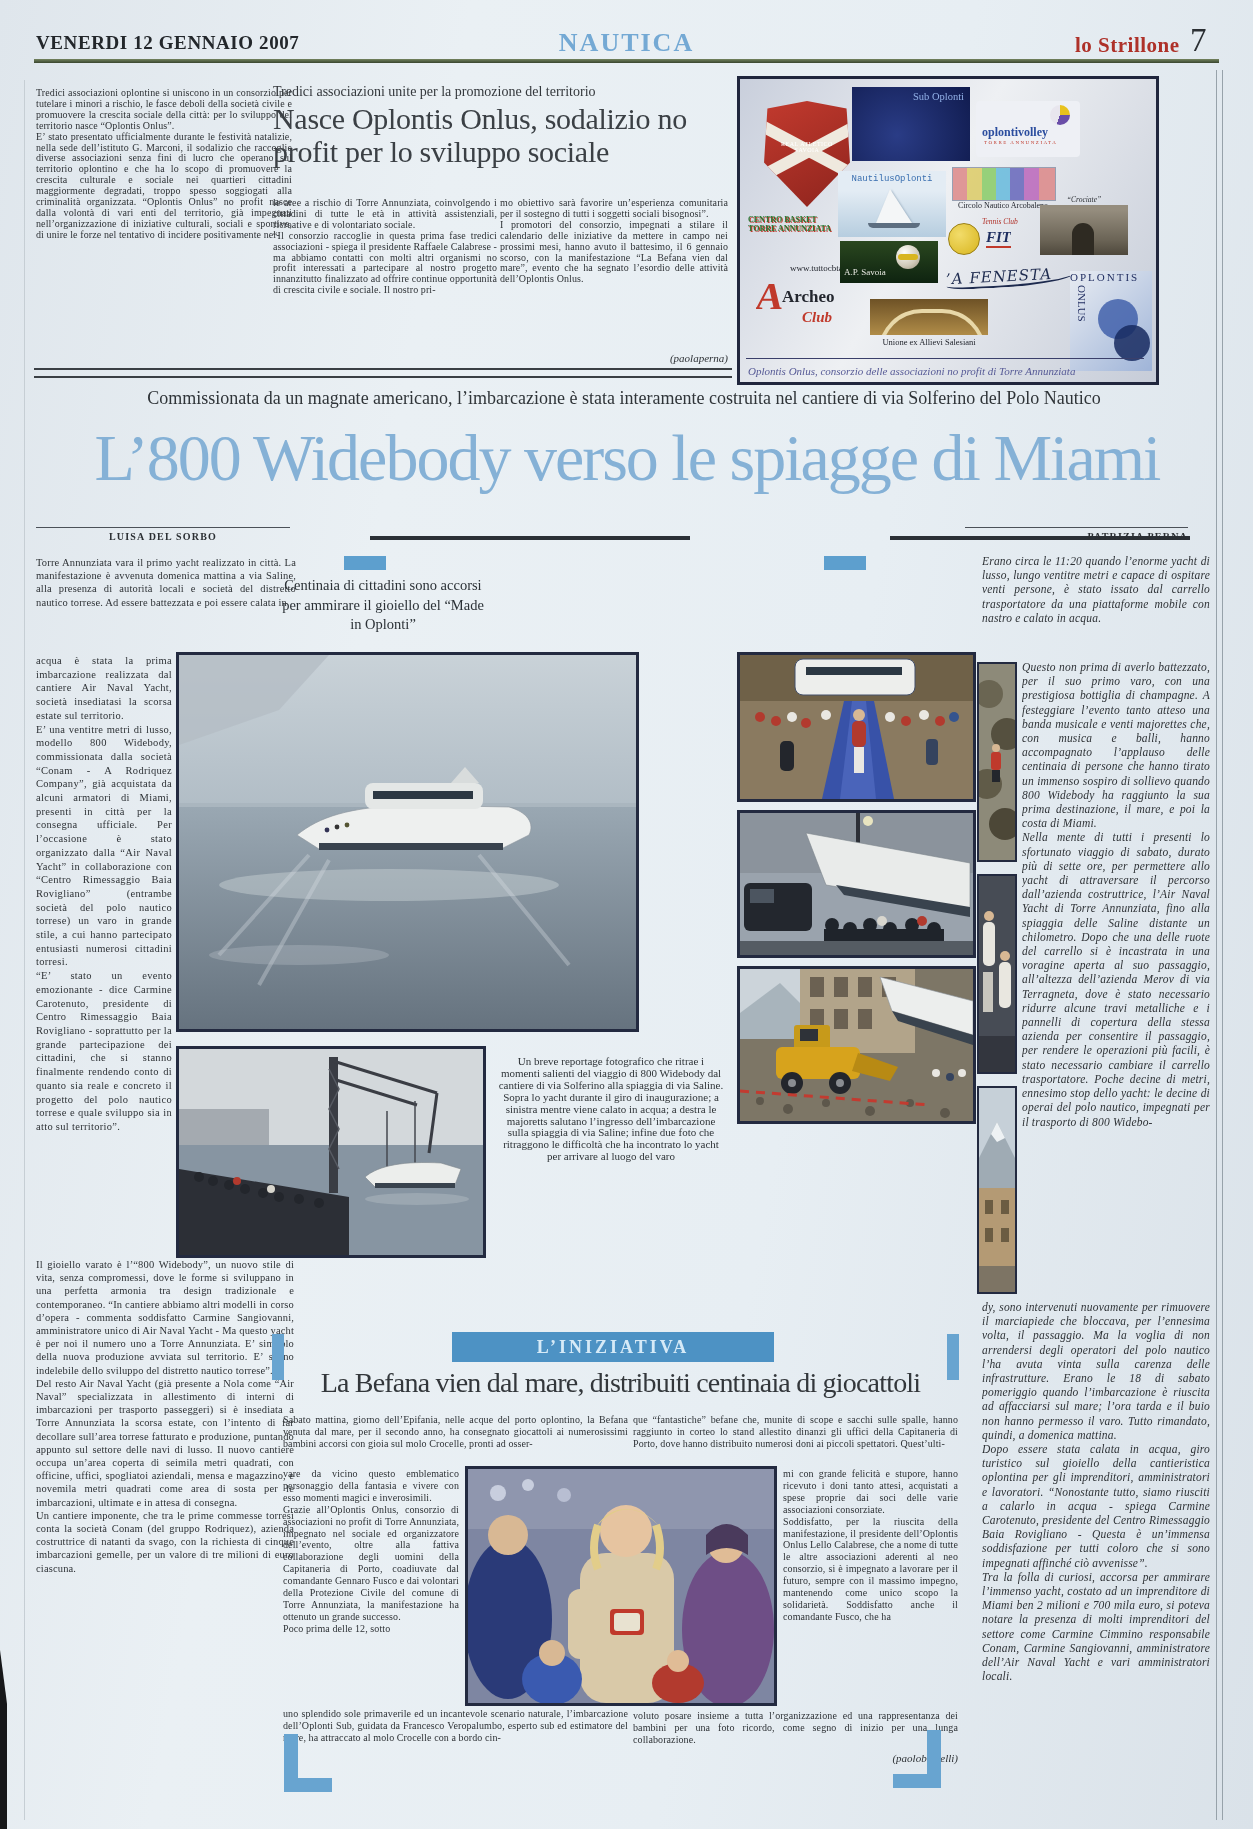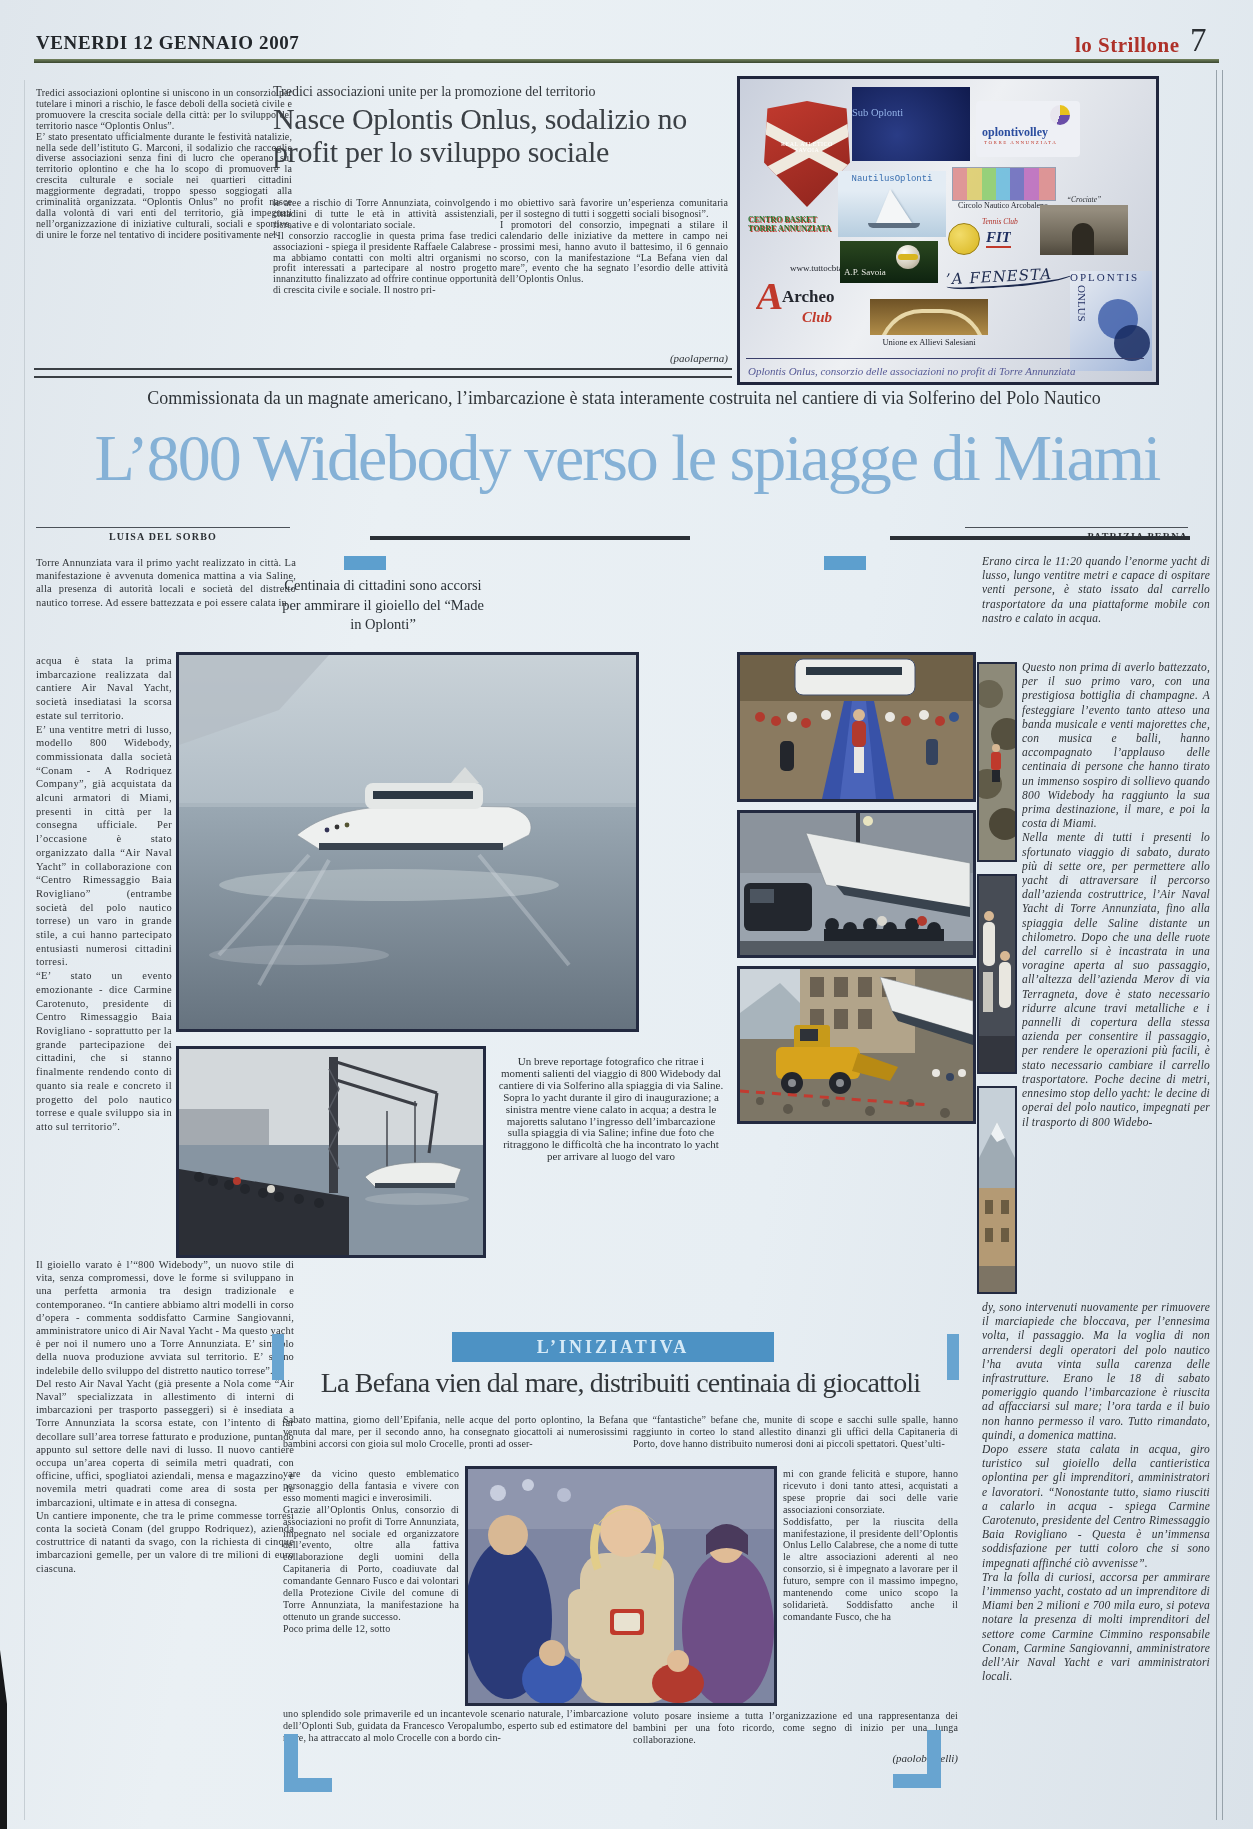--- a/index.html
+++ b/index.html
@@ -24,20 +24,21 @@
   .brk{position:absolute;background:#68a4d0;}
   .logo-tile{position:absolute;overflow:hidden;}
   .lg-label{overflow:hidden;}
 </style>
 </head>
 <body>
 
 <div class="page">
 
   <div class="abs" style="left:36px;top:32px;font-size:19px;font-weight:700;letter-spacing:.6px;color:#23272b;">VENERDI 12 GENNAIO 2007</div>
+  <div class="abs" style="left:0;top:28px;width:1253px;text-align:center;font-size:26px;font-weight:bold;letter-spacing:2px;color:#74a9d4;">NAUTICA</div>
   <div class="abs" style="left:1075px;top:33px;font-size:21px;font-weight:bold;color:#ae3129;letter-spacing:.5px;">lo Strillone</div>
   <div class="abs" style="left:1190px;top:22px;font-size:33px;color:#2b2f33;">7</div>
   <div class="abs" style="left:34px;top:59px;width:1185px;height:4px;background:linear-gradient(#74845f,#39462f);"></div>
 
   <div class="abs" style="left:1216px;top:70px;width:1px;height:1750px;background:#97a2aa;"></div>
   <div class="abs" style="left:1222px;top:70px;width:1px;height:1750px;background:#97a2aa;"></div>
   <div class="abs" style="left:24px;top:80px;width:1px;height:1740px;background:#c6ced4;"></div>
   <div class="abs" style="left:0;top:1650px;width:7px;height:179px;background:#17181a;clip-path:polygon(0 0,100% 30%,100% 100%,0 100%);"></div>
 
   <div class="abs j t-col" style="left:36px;top:88px;width:256px;height:280px;">Tredici associazioni oplontine si uniscono in un consorzio per tutelare i minori a rischio, le fasce deboli della società civile e promuovere la crescita sociale della città: per lo sviluppo del territorio nasce “Oplontis Onlus”.
@@ -56,21 +57,21 @@
               background:linear-gradient(120deg,#c9cfdc,#eef0f3 45%,#c6ccd8);">
 
     <div class="logo-tile" style="left:24px;top:22px;width:86px;height:106px;background:linear-gradient(150deg,#c23a2e,#8e241d);
                 clip-path:polygon(50% 0,96% 7%,100% 58%,50% 100%,0 58%,4% 7%);">
       <div class="abs" style="left:-10px;top:44px;width:110px;height:12px;background:#efe9de;transform:rotate(-28deg);"></div>
       <div class="abs" style="left:-10px;top:44px;width:110px;height:12px;background:#efe9de;transform:rotate(28deg);"></div>
       <div class="abs lg-label" style="left:4px;top:40px;width:78px;text-align:center;font-size:6px;color:#fff;letter-spacing:.5px;">REAL ATLETICO SAVOIA</div>
     </div>
 
     <div class="logo-tile" style="left:112px;top:8px;width:118px;height:74px;background:radial-gradient(circle at 38% 65%,#2a3c86,#101b4e);">
-      <div class="lg-label" style="padding:20px 6px 0 0;font-size:10.5px;color:#93b2e8;">Sub Oplonti</div>
+      <div class="lg-label" style="text-align:right;padding:4px 6px 0 0;font-size:10.5px;color:#93b2e8;">Sub Oplonti</div>
     </div>
 
     <div class="logo-tile" style="left:236px;top:22px;width:104px;height:56px;background:#eef0f5;border-radius:4px;">
       <div class="abs" style="left:74px;top:4px;width:20px;height:20px;border-radius:50%;background:conic-gradient(#e8c21e 0 90deg,#6a4ea8 90deg 200deg,#e8e6ee 200deg 360deg);"></div>
       <div class="lg-label" style="padding:24px 0 0 6px;font-size:12px;font-weight:bold;color:#2b4d9e;">oplontivolley</div>
       <div class="lg-label" style="padding-left:8px;font-size:5px;letter-spacing:1.5px;color:#c0392b;">TORRE ANNUNZIATA</div>
     </div>
 
 
     <div class="logo-tile" style="left:98px;top:92px;width:108px;height:66px;background:linear-gradient(#e3ecf4 30%,#b6cddf);">

